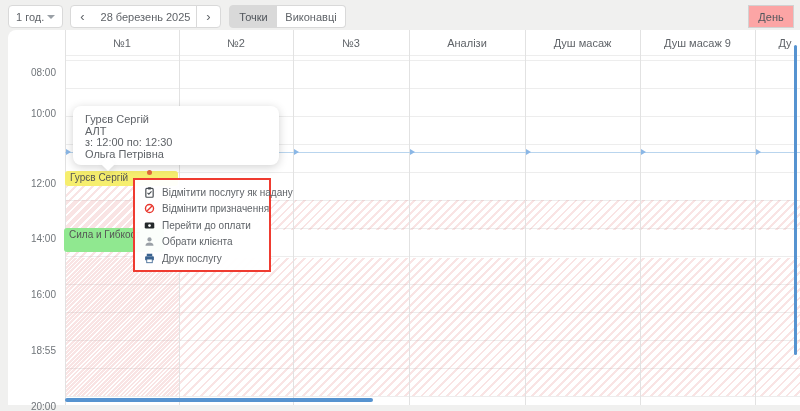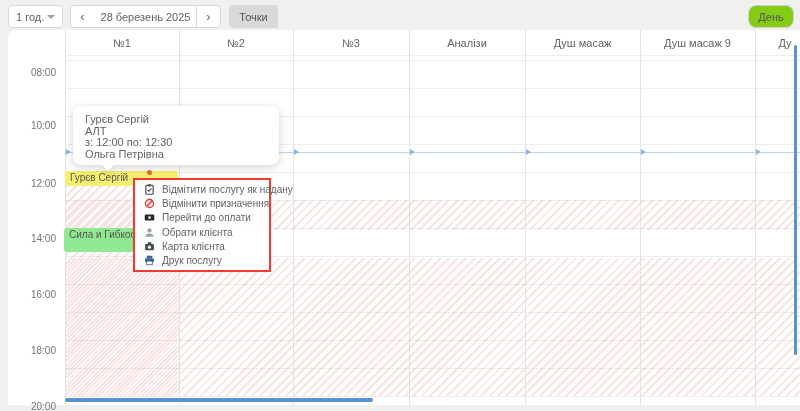--- a/index.html
+++ b/index.html
@@ -12,21 +12,21 @@
          color:#5f6368; font-size:11px; display:flex; align-items:center; justify-content:center;
          cursor:pointer; }
   .interval { left:8px; width:55px; border-radius:4px; justify-content:space-between; padding:0 7px; }
   .caret { width:0; height:0; border-left:4px solid transparent; border-right:4px solid transparent;
            border-top:4px solid #9aa0a6; }
   .nav-prev { left:70px; width:25px; border-radius:4px 0 0 4px; font-size:13px; }
   .nav-date { left:94px; width:103px; border-left:none; border-right:none; }
   .nav-next { left:196px; width:25px; border-radius:0 4px 4px 0; font-size:13px; }
   .view-points { left:229px; width:49px; border-radius:4px 0 0 4px; background:#d9d9d9; color:#51565c; }
   .view-performers { left:277px; width:69px; border-radius:0 4px 4px 0; border-left:none; }
-  .day-btn { left:748px; width:46px; background:#84cc16; border-color:#d2d2d2; border-radius:8px; color:#51565c; }
+  .day-btn { left:748px; width:46px; background:#fca5a5; border-color:#d2d2d2; border-radius:0; color:#51565c; }
 
   
   .card { position:absolute; left:8px; top:30px; width:792px; height:375px; background:#fff;
           border-radius:8px 0 0 0; }
   .col-sep { position:absolute; top:30px; height:375px; width:1px; background:#e2e2e2; z-index:3; }
   .header-sep { position:absolute; left:65px; top:55px; width:735px; height:1px; background:#ededed; z-index:1; }
   .col-h { position:absolute; top:37px; height:14px; font-size:11px; color:#5f6368; text-align:center;
            overflow:hidden; white-space:nowrap; z-index:4; }
   .time-label { position:absolute; left:8px; width:48px; text-align:right; font-size:10px; color:#70757a;
                 z-index:4;margin-top:12px; }
@@ -80,20 +80,21 @@
 
 <div class="toolbar">
   <div class="btn interval">
     <span>1 год.</span>
     <span class="caret"></span>
   </div>
   <div class="btn nav-prev">‹</div>
   <div class="btn nav-date">28 березень 2025</div>
   <div class="btn nav-next">›</div>
   <div class="btn view-points">Точки</div>
+  <div class="btn view-performers">Виконавці</div>
   <div class="btn day-btn">День</div>
 </div>
 
 <div class="card"></div>
 <div class="header-sep"></div>
 
 <div class="col-sep" style="left:65px"></div>
 <div class="col-sep" style="left:179px"></div>
 <div class="col-sep" style="left:293px"></div>
 <div class="col-sep" style="left:409px"></div>
@@ -103,25 +104,25 @@
 
 <div class="col-h" style="left:65px;width:114px">№1</div>
 <div class="col-h" style="left:179px;width:114px">№2</div>
 <div class="col-h" style="left:293px;width:116px">№3</div>
 <div class="col-h" style="left:409px;width:116px">Аналізи</div>
 <div class="col-h" style="left:525px;width:115px">Душ масаж</div>
 <div class="col-h" style="left:640px;width:115px">Душ масаж 9</div>
 <div class="col-h" style="left:755px;width:60px">Ду</div>
 
 <div class="time-label" style="top:55px">08:00</div>
-<div class="time-label" style="top:108px">10:00</div>
+<div class="time-label" style="top:96px">10:00</div>
 <div class="time-label" style="top:166px">12:00</div>
 <div class="time-label" style="top:221px">14:00</div>
 <div class="time-label" style="top:277px">16:00</div>
-<div class="time-label" style="top:333px">18:00</div>
+<div class="time-label" style="top:333px">18:55</div>
 <div class="time-label" style="top:389px">20:00</div>
 
 <div class="hour-lines"></div>
 <div class="hatch hatch-col1"></div>
 <div class="hatch hatch-band1"></div>
 <div class="hatch hatch-band2"></div>
 
 <div class="now-line"></div>
 <div class="now-arrow" style="left:66px"></div>
 <div class="now-arrow" style="left:180px"></div>
@@ -174,27 +175,19 @@
   </div>
   <div class="ctx-item">
     <svg width="11" height="11" viewBox="0 0 12 12">
       <circle cx="6" cy="3.7" r="2.3" fill="#9aa0a6"></circle>
       <path d="M1.6 10.6 C1.6 8.2 3.6 7 6 7 C8.4 7 10.4 8.2 10.4 10.6 Z" fill="#9aa0a6"></path>
     </svg>
     <span>Обрати клієнта</span>
   </div>
   <div class="ctx-item">
     <svg width="11" height="11" viewBox="0 0 12 12">
-      <rect x="1.2" y="3.2" width="9.6" height="7" rx="1.2" fill="#474c51"></rect>
-      <rect x="4" y="1.4" width="4" height="2.4" rx="0.8" fill="#474c51"></rect>
-      <circle cx="6" cy="6.7" r="1.7" fill="#fff"></circle>
-    </svg>
-    <span>Карта клієнта</span>
-  </div>
-  <div class="ctx-item">
-    <svg width="11" height="11" viewBox="0 0 12 12">
       <rect x="3" y="0.8" width="6" height="2.6" fill="#3b6390"></rect>
       <rect x="1.2" y="3.6" width="9.6" height="4.4" rx="1" fill="#3b6390"></rect>
       <rect x="3" y="6.6" width="6" height="4" fill="#fff" stroke="#3b6390" stroke-width="0.9"></rect>
     </svg>
     <span>Друк послугу</span>
   </div>
 </div>
 
 </body></html>

